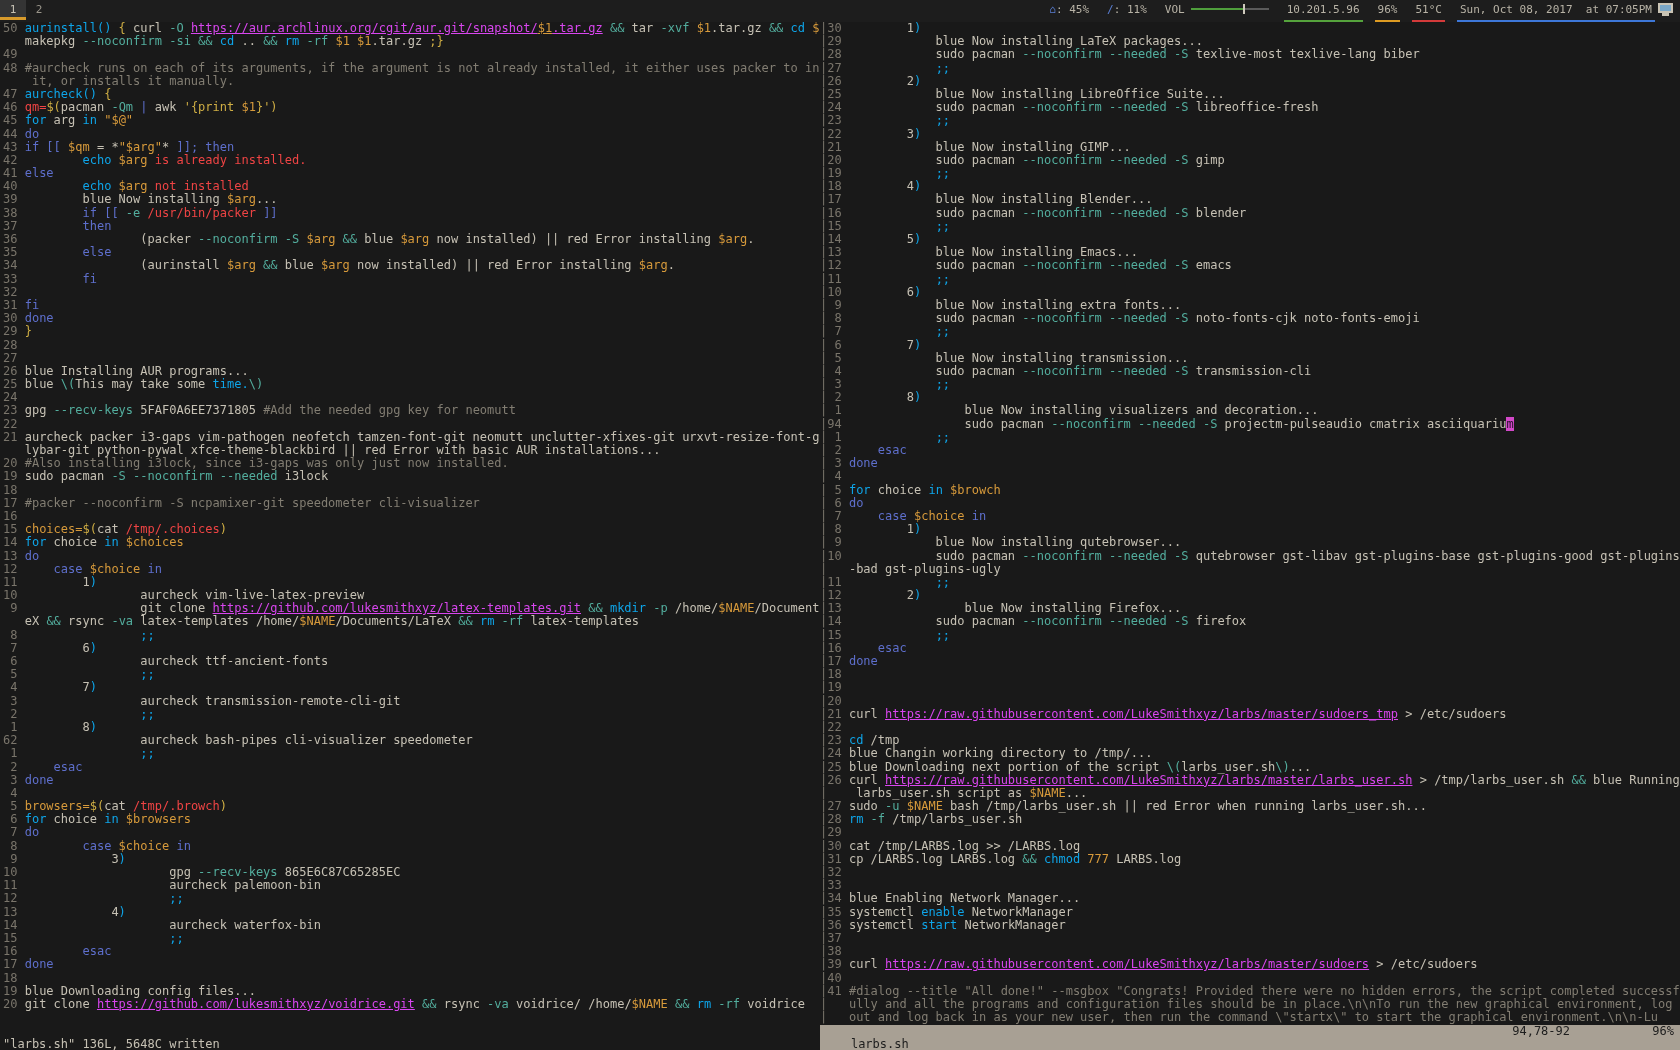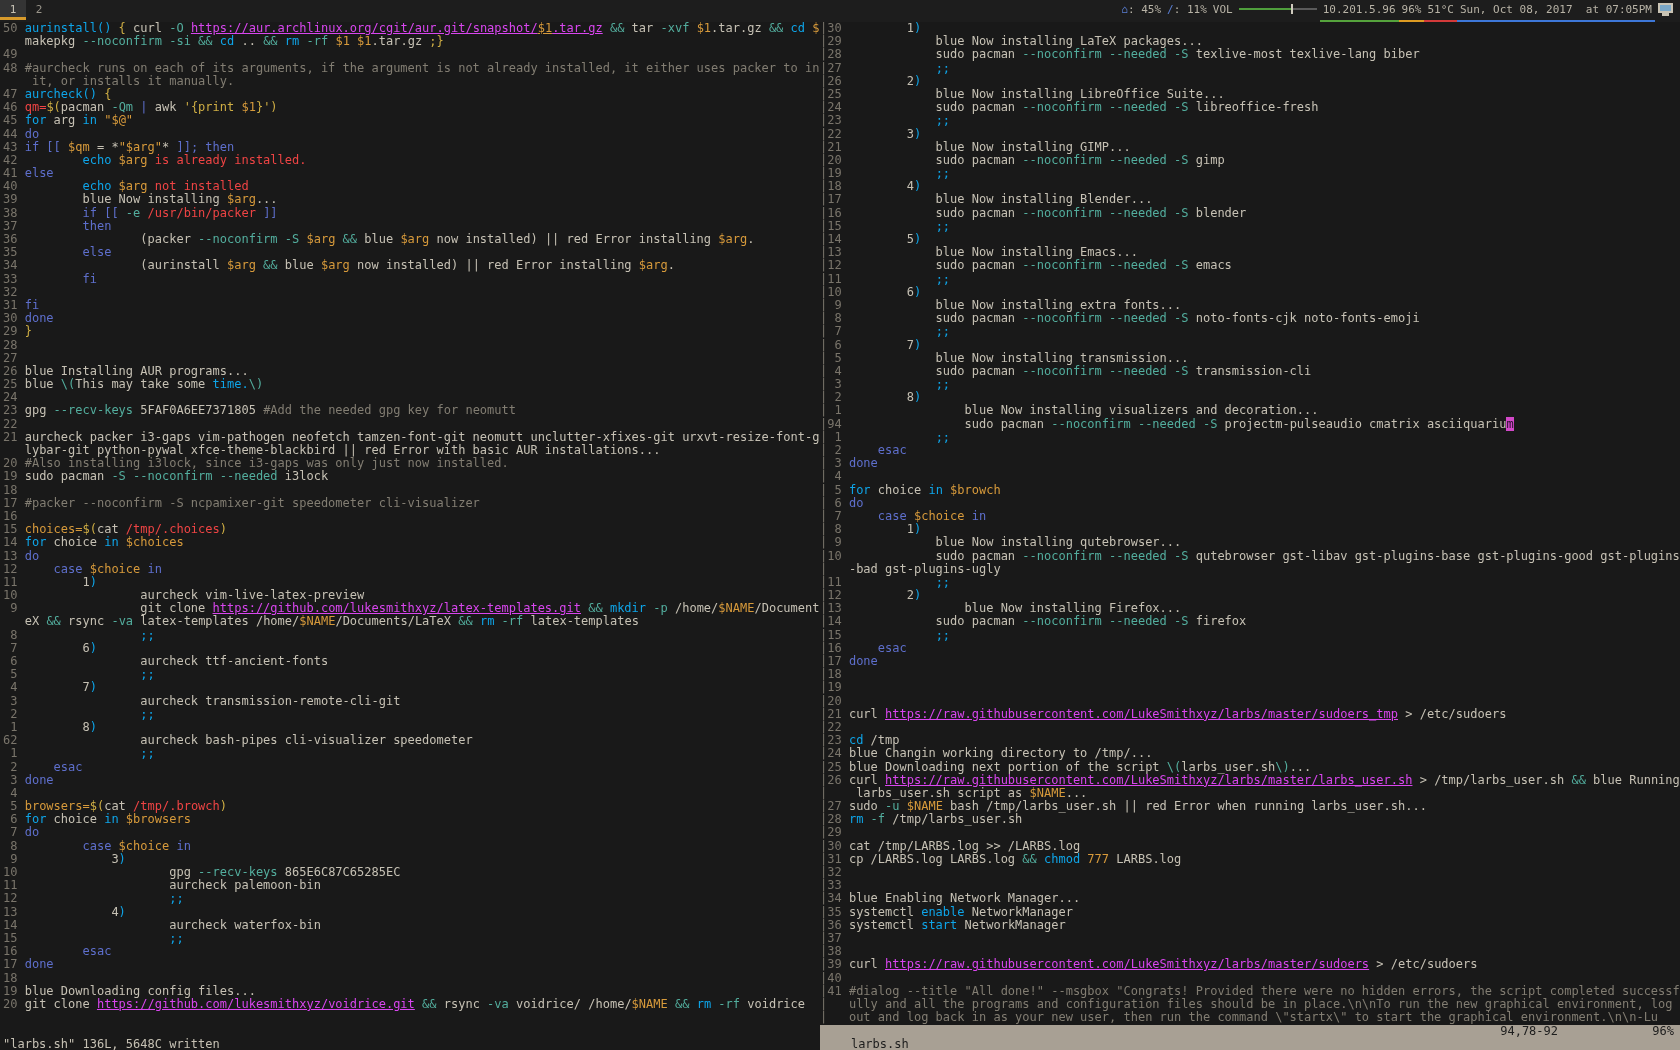--- a/index.html
+++ b/index.html
@@ -5,21 +5,21 @@
   html,body{margin:0;padding:0;width:1680px;height:1050px;background:#191919;overflow:hidden;}
   *{box-sizing:border-box;}
   body{font-family:"DejaVu Sans Mono", monospace;}
 
   
   #topbar{position:absolute;left:0;top:0;width:1680px;height:22px;background:#1d1d1d;color:#b8b3a6;font-size:11px;line-height:20px;}
   .tag{position:absolute;top:0;height:20px;text-align:center;color:#9a958a;}
   .tag.sel{background:#343434;color:#c6c1b4;border-bottom:3px solid #d79a2b;}
   #tag1{left:0;width:26px;}
   #tag2{left:26px;width:26px;}
-  #bar-right{position:absolute;right:28px;top:0;height:20px;display:flex;align-items:center;gap:6px;white-space:pre;}
+  #bar-right{position:absolute;right:28px;top:0;height:20px;display:flex;align-items:center;gap:18px;white-space:pre;}
   .bar-item{position:relative;height:20px;line-height:20px;}
   .bar-blue{color:#5a7fd4;}
   .u::after{content:"";position:absolute;left:-3px;right:-3px;bottom:-4px;height:4px;}
   .u-green::after{background:#55a33c;}
   .u-orange::after{background:#dd9b22;}
   .u-red::after{background:#d33a3a;}
   .u-blue::after{background:#3d77d8;}
   #vol-slider{display:inline-block;width:78px;height:10px;position:relative;top:1px;margin-left:6px;}
   #vol-fill{position:absolute;left:0;top:4px;width:52px;height:2px;background:#4f9e3c;}
   #vol-knob{position:absolute;left:52px;top:0;width:2px;height:10px;background:#cfcabd;}
@@ -46,21 +46,21 @@
   .c-cyn{color:#53ae9e;}
   .c-blu{color:#5e6fcc;}
   .c-gry{color:#827d72;}
   .c-mag{background:#d248c8;color:#26102a;}
 
   
   #statusline{position:absolute;left:0;top:1025px;width:1680px;height:13.2px;line-height:13.2px;font-size:12px;white-space:pre;}
   #status-left{position:absolute;left:3px;top:0;width:817px;color:#a9a294;overflow:hidden;}
   #status-right{position:absolute;left:820px;top:0;right:0;background:#a8a094;color:#1d1d1d;}
   #status-right .file{padding-left:2px;}
-  #status-ruler{position:absolute;right:122px;top:0;}
+  #status-ruler{position:absolute;right:110px;top:0;}
   #status-pct{position:absolute;right:6px;top:0;}
   #cmdline{position:absolute;left:3px;top:1038px;height:13.2px;line-height:13.2px;font-size:12px;color:#c6c1b4;white-space:pre;}
 </style>
 </head>
 <body>
 
 <div id="topbar">
   <div id="tag1" class="tag sel">1</div>
   <div id="tag2" class="tag">2</div>
   <div id="bar-right">

